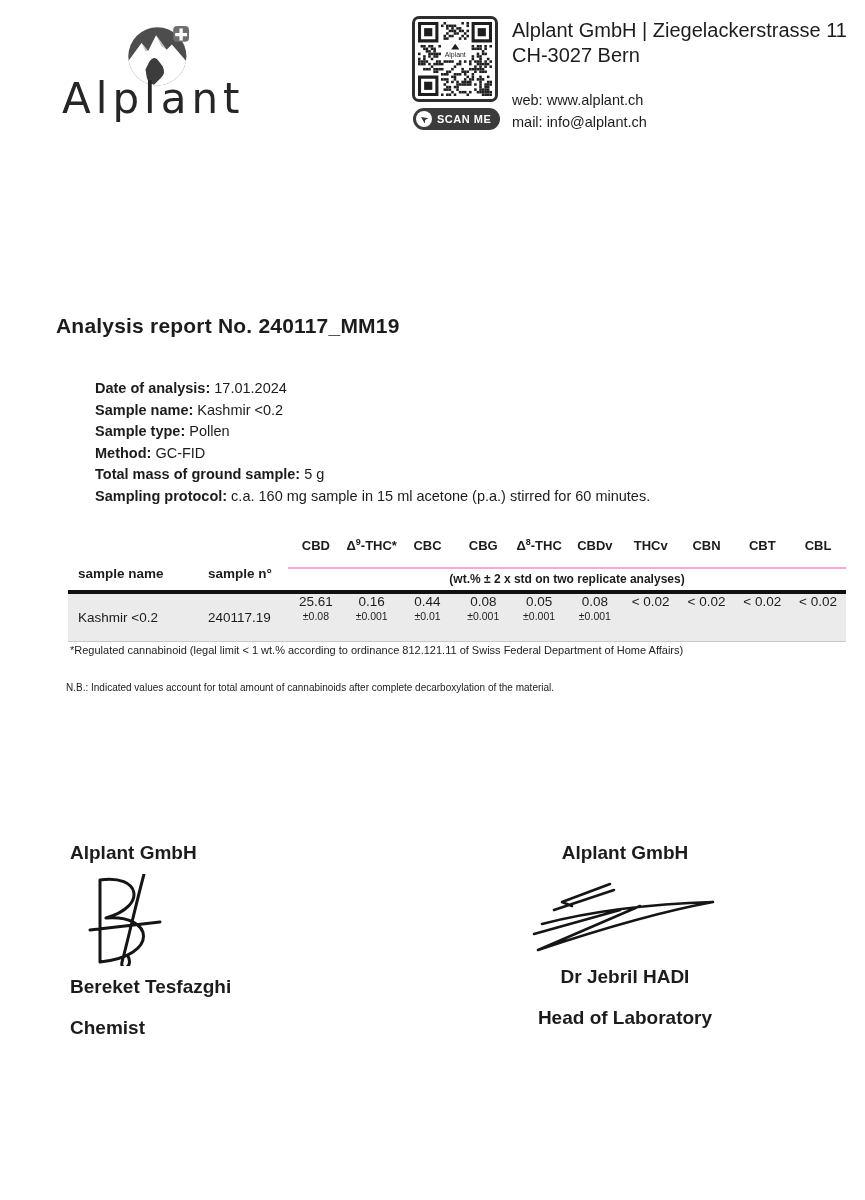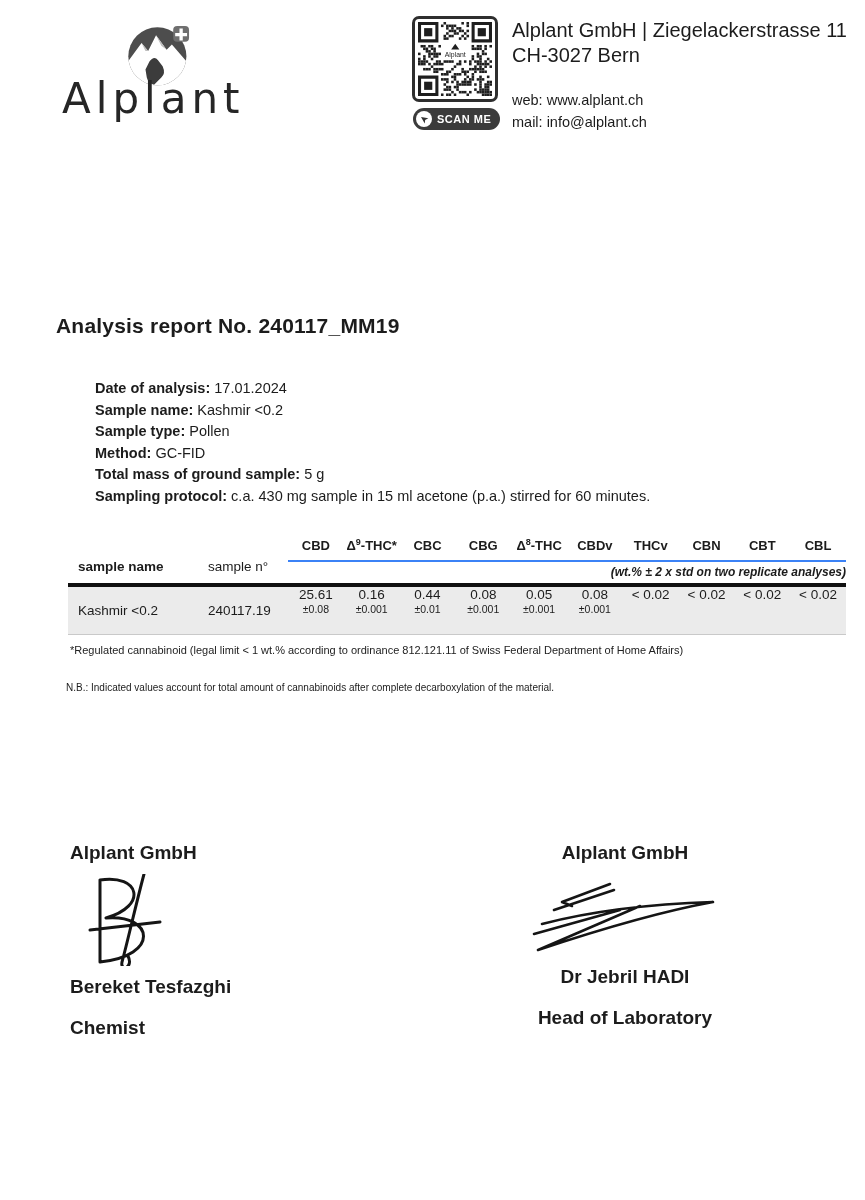--- a/index.html
+++ b/index.html
@@ -27,26 +27,26 @@
   .title{position:absolute;left:56px;top:314px;font-size:21px;font-weight:bold;letter-spacing:.2px;}
   .fields{position:absolute;left:70px;top:378px;font-size:14.5px;line-height:21.5px;margin-left:25px;}
   .fields .field-label{font-weight:bold;margin-right:4px;}
 
   
   .rtable{position:absolute;left:68px;top:537px;width:778px;}
   .thead{display:flex;align-items:stretch;}
   .h-sample-name{width:130px;display:flex;align-items:flex-end;padding:0 0 9px 10px;
                  font-weight:bold;font-size:13.5px;}
   .h-sample-no{width:80px;display:flex;align-items:flex-end;padding-bottom:9px;
-               font-weight:normal;font-size:13.5px;}
+               font-weight:bold;font-size:13.5px;}
   .analyte-head{flex:1;display:flex;flex-direction:column;}
-  .analyte-labels{display:flex;border-bottom:2px solid #3b82f6;padding-bottom:7px;}
+  .analyte-labels{display:flex;border-bottom:2px solid #f9a8d4;padding-bottom:14px;}
   .al{flex:1;text-align:center;font-weight:bold;font-size:13px;white-space:nowrap;}
   .al sup{font-size:9px;}
-  .unit-note{text-align:right;font-weight:bold;font-size:12px;padding:3px 0 4px;font-style:italic;}
+  .unit-note{text-align:center;font-weight:bold;font-size:12px;padding:3px 0 4px;}
   .thick-rule{height:3.5px;background:#101010;}
   .trow{display:flex;background:#ebebeb;border-bottom:1px solid #c9c9c9;min-height:47px;}
   .c-sample-name{width:130px;display:flex;align-items:center;padding-left:10px;font-size:13.5px;}
   .c-sample-no{width:80px;display:flex;align-items:center;font-size:13.5px;}
   .vals{flex:1;display:flex;}
   .vcell{flex:1;display:flex;flex-direction:column;text-align:center;}
   .vcell .v{font-size:13.5px;}
   .vcell .std{font-size:10.5px;margin-top:1px;}
   .vcell.bold .v,.vcell.bold .std{font-weight:normal;}
   .footnote{position:absolute;left:70px;top:644px;font-size:11px;color:#222;}
@@ -344,21 +344,21 @@
   </div>
 
   <div class="title">Analysis report No. 240117_MM19</div>
 
   <div class="fields">
     <div class="field"><span class="field-label">Date of analysis:</span><span>17.01.2024</span></div>
     <div class="field"><span class="field-label">Sample name:</span><span>Kashmir &lt;0.2</span></div>
     <div class="field"><span class="field-label">Sample type:</span><span>Pollen</span></div>
     <div class="field"><span class="field-label">Method:</span><span>GC-FID</span></div>
     <div class="field"><span class="field-label">Total mass of ground sample:</span><span>5 g</span></div>
-    <div class="field"><span class="field-label">Sampling protocol:</span><span>c.a. 430 mg sample in 15 ml acetone (p.a.) stirred for 60 minutes.</span></div>
+    <div class="field"><span class="field-label">Sampling protocol:</span><span>c.a. 160 mg sample in 15 ml acetone (p.a.) stirred for 60 minutes.</span></div>
   </div>
 
   <div class="rtable">
     <div class="thead">
       <div class="h-sample-name">sample name</div>
       <div class="h-sample-no">sample n°</div>
       <div class="analyte-head">
         <div class="analyte-labels">
           <div class="al"><span>CBD</span><sup></sup><span></span></div>
           <div class="al"><span>Δ</span><sup>9</sup><span>-THC*</span></div>

